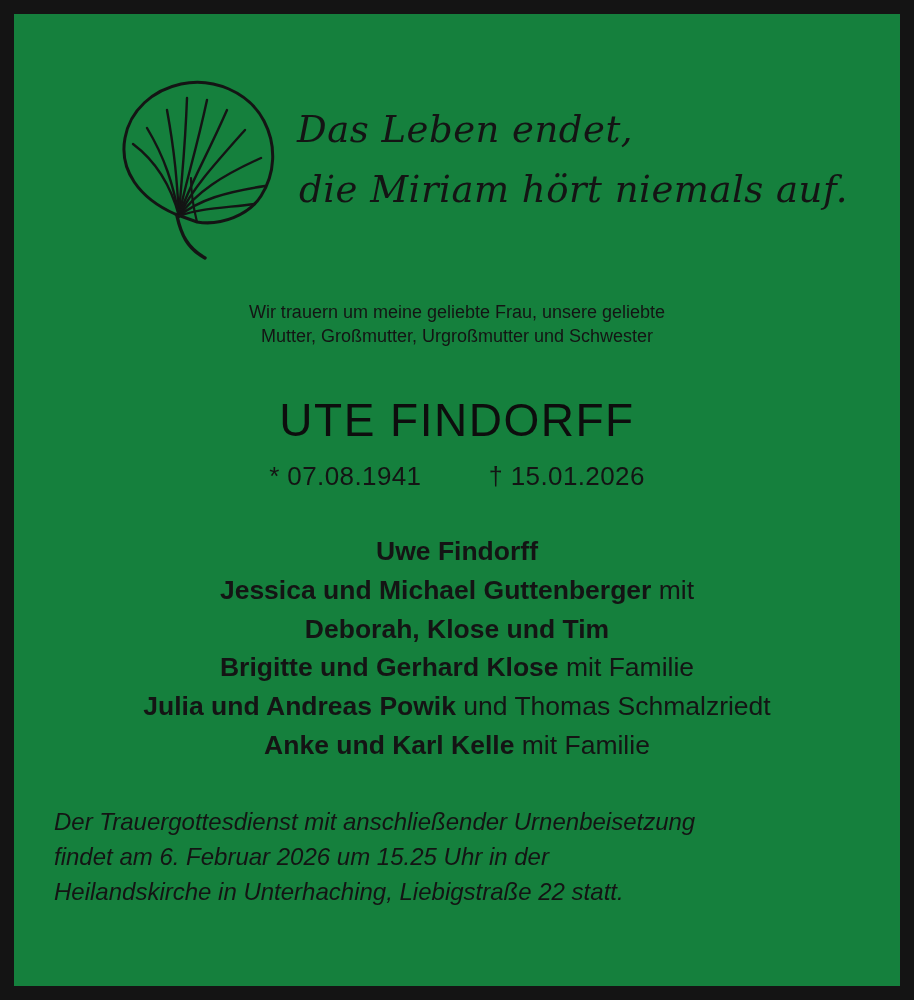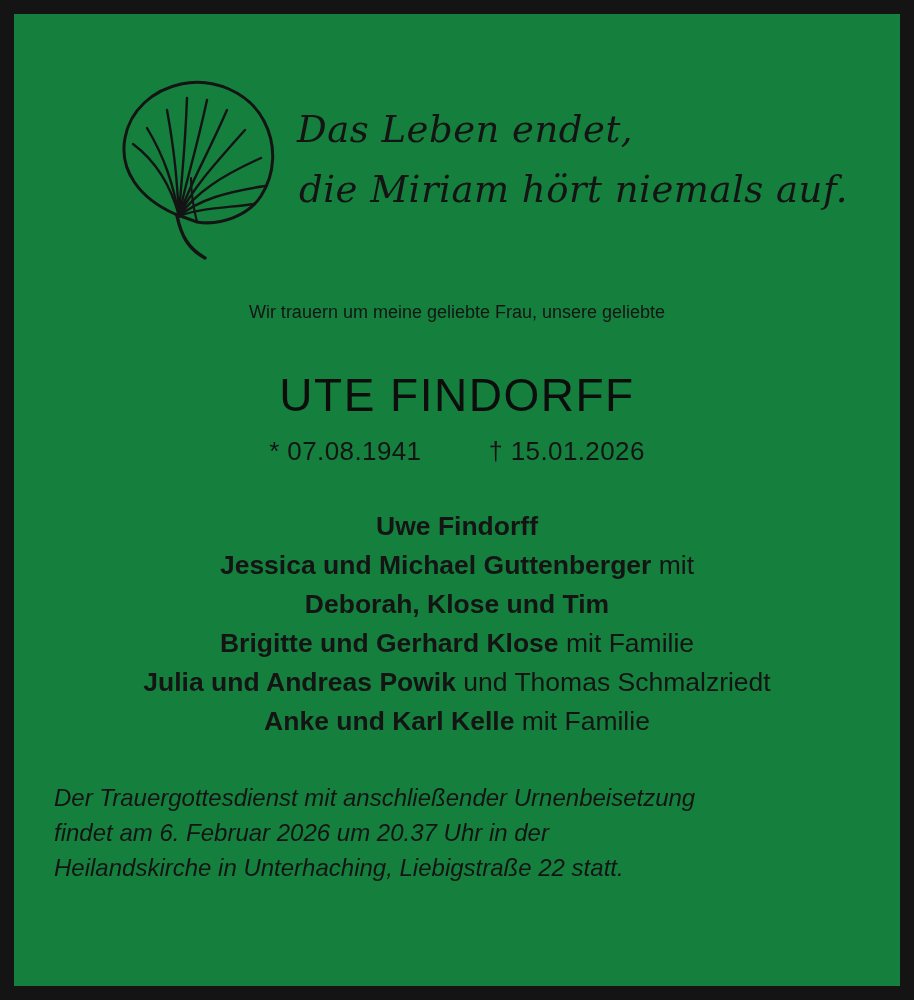--- a/index.html
+++ b/index.html
@@ -158,20 +158,21 @@
         </svg>
       </div>
       <div class="motto">
         <div class="motto-line">Das Leben endet,</div>
         <div class="motto-line second">die Miriam hört niemals auf.</div>
       </div>
     </div>
 
     <div class="intro">
       <div>Wir trauern um meine geliebte Frau, unsere geliebte</div>
+      <div>Mutter, Großmutter, Urgroßmutter und Schwester</div>
     </div>
 
     <div class="name-block">
       <div class="name">UTE FINDORFF</div>
       <div class="dates">
         <span>*</span>
         <span>07.08.1941</span>
         <span class="gap"></span>
         <span class="dagger">†</span>
         <span>15.01.2026</span>
@@ -194,18 +195,18 @@
       <div class="mourners-line">
         <span class="bold">Julia und Andreas Powik</span><span> und Thomas Schmalzriedt</span>
       </div>
       <div class="mourners-line">
         <span class="bold">Anke und Karl Kelle</span><span> mit Familie</span>
       </div>
     </div>
 
     <div class="service">
       <div class="service-line">Der Trauergottesdienst mit anschließender Urnenbeisetzung</div>
-      <div class="service-line">findet am 6. Februar 2026 um 20.37 Uhr in der</div>
+      <div class="service-line">findet am 6. Februar 2026 um 15.25 Uhr in der</div>
       <div class="service-line">Heilandskirche in Unterhaching, Liebigstraße 22 statt.</div>
     </div>
 
   </div>
 </div>
 
 </body></html>

